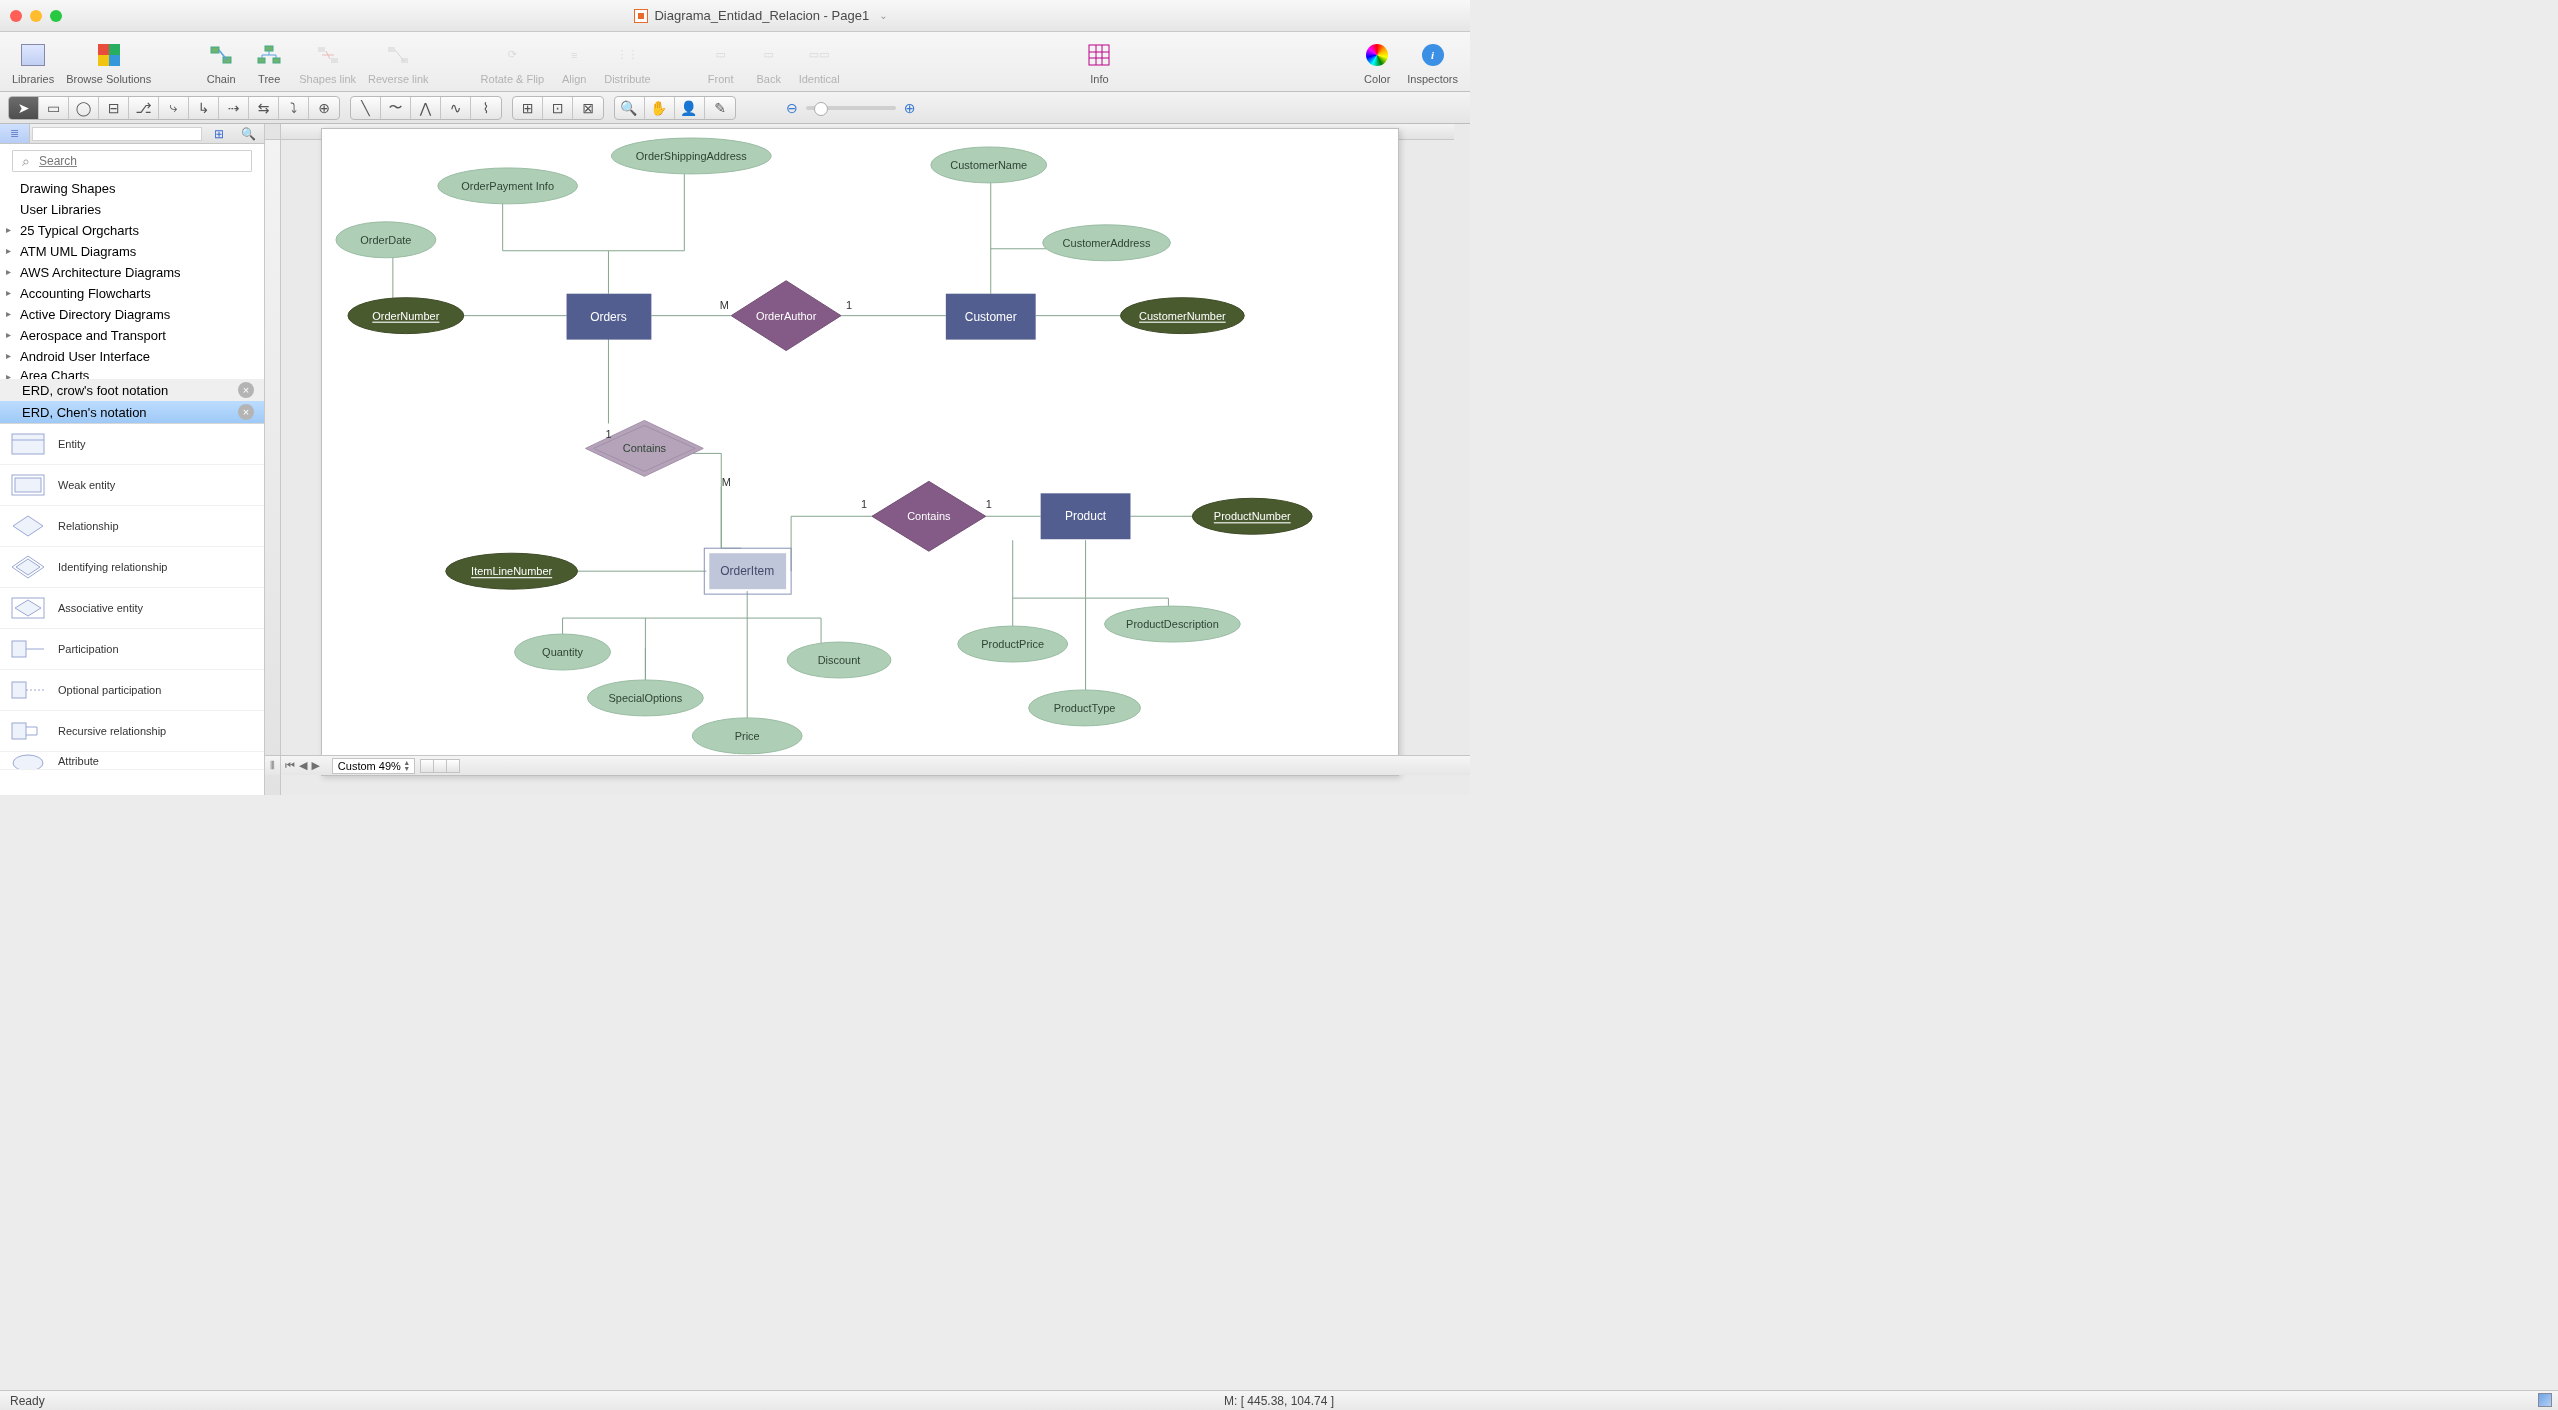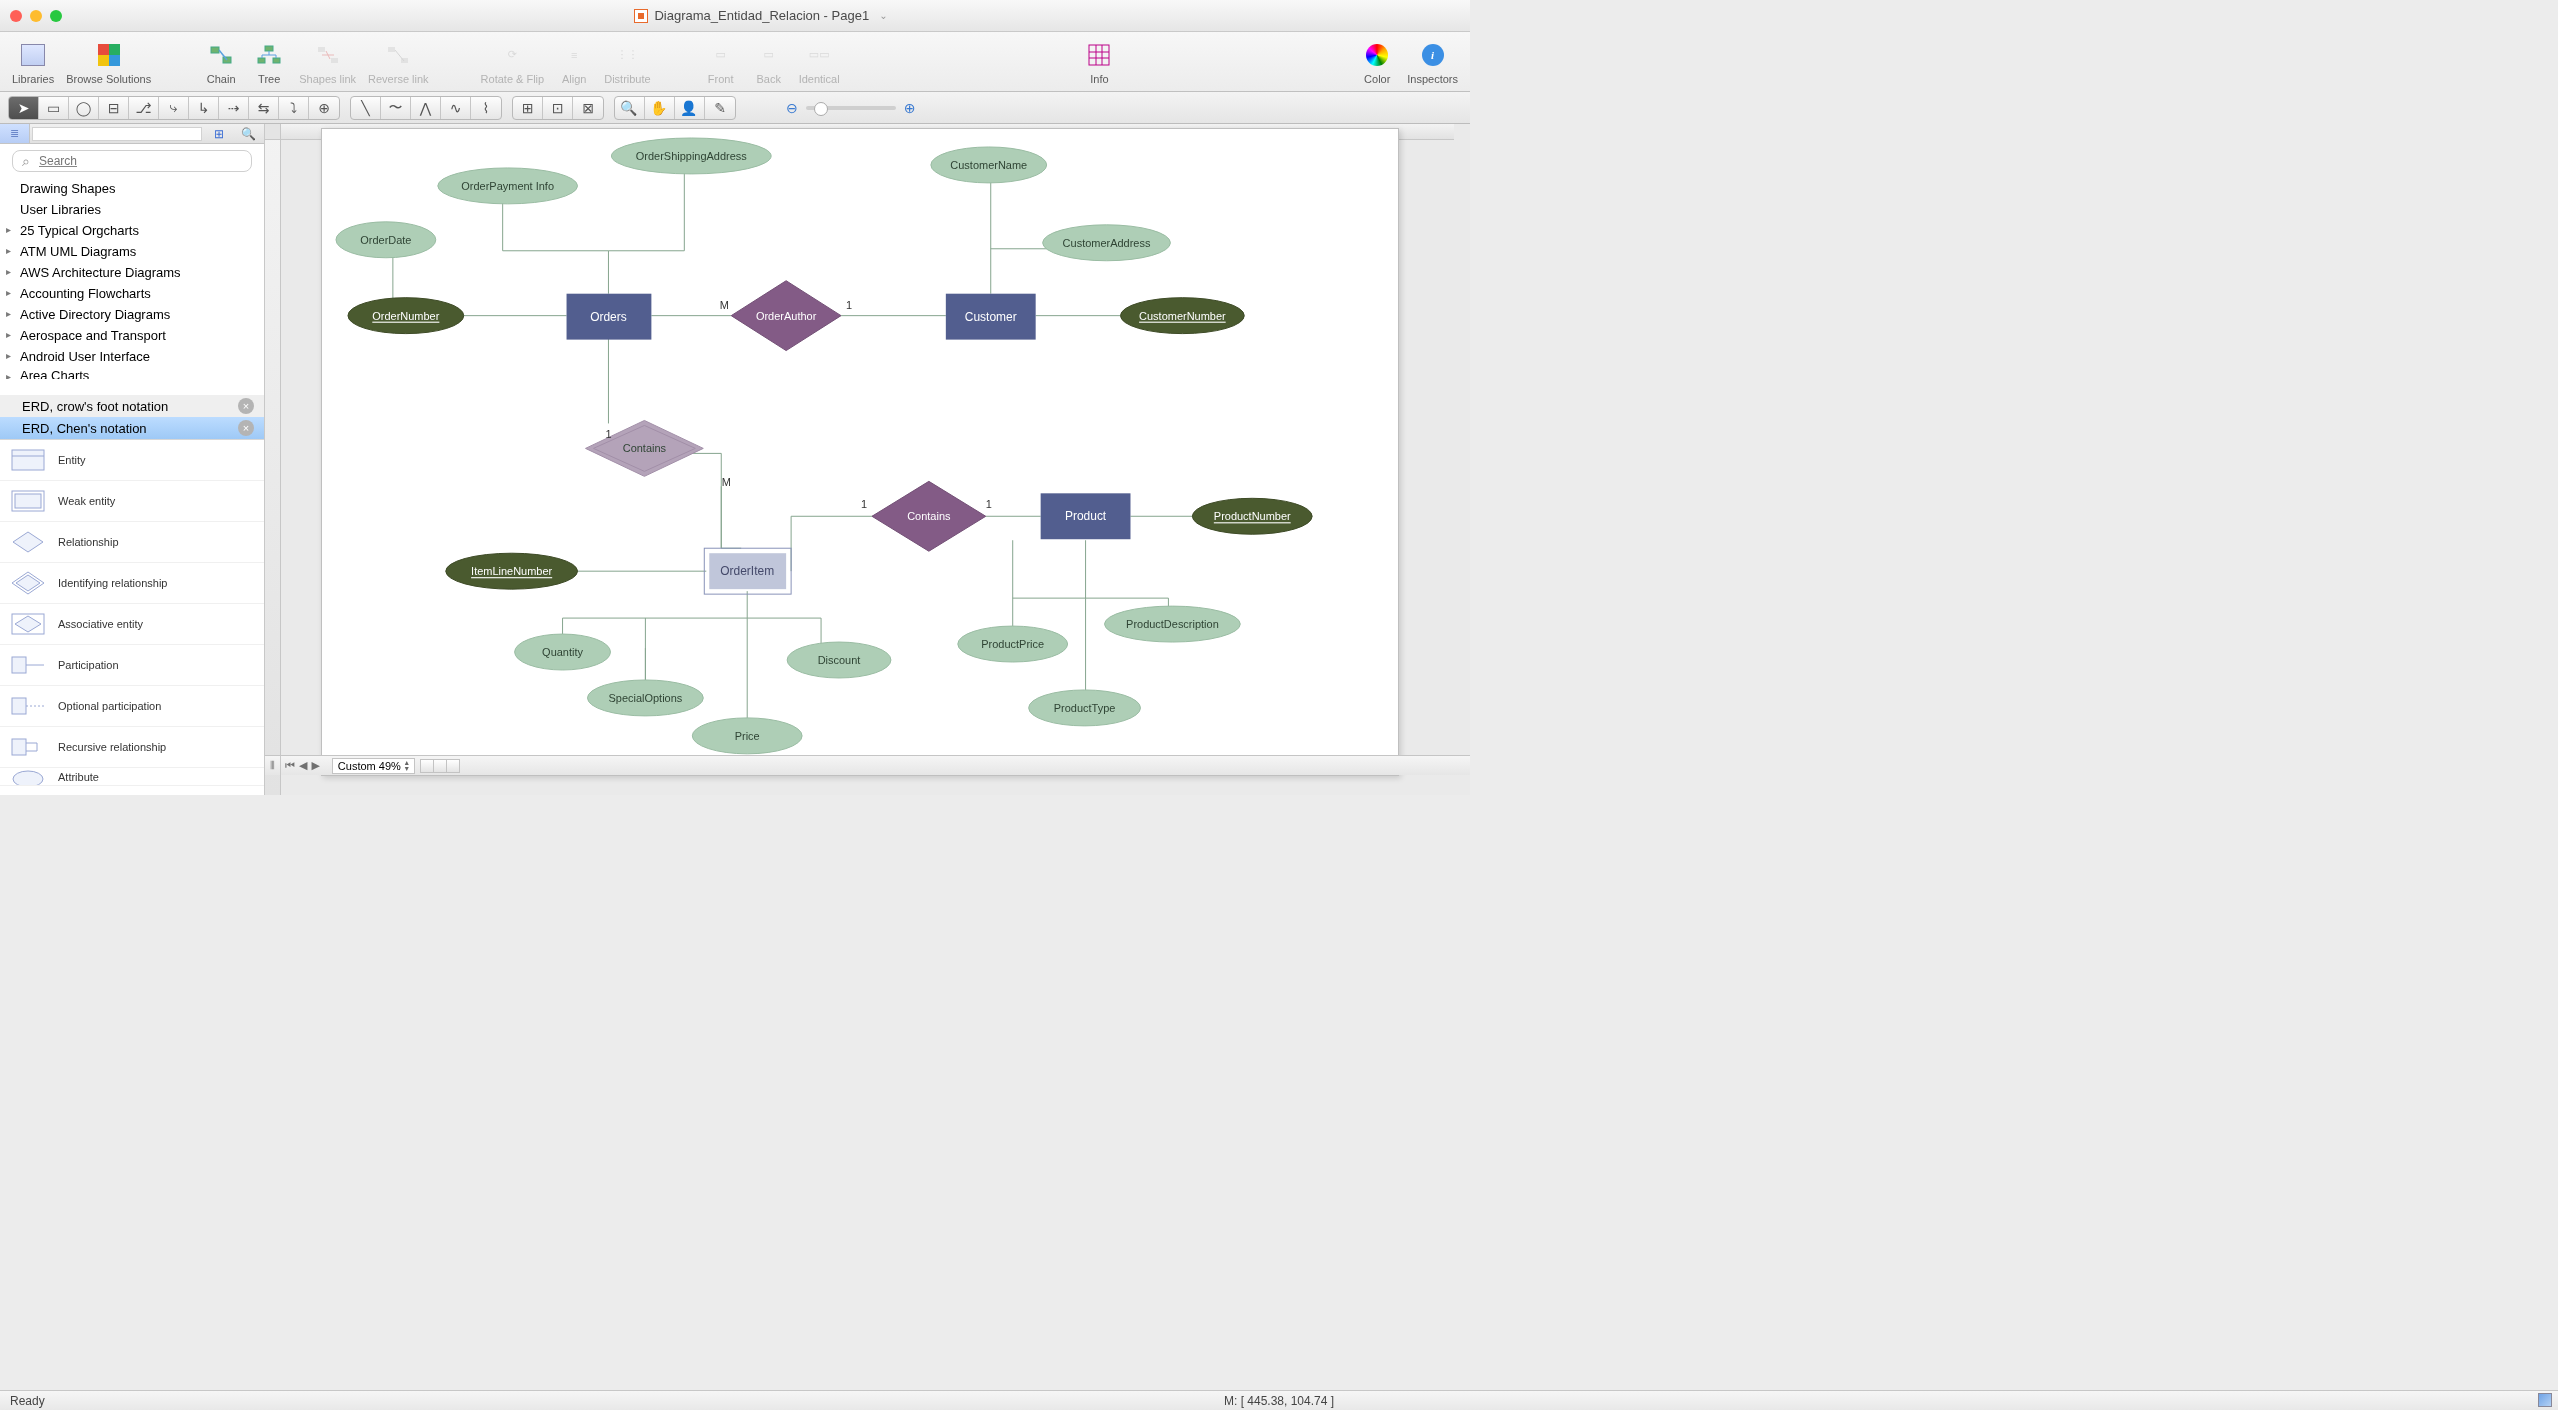--- a/index.html
+++ b/index.html
@@ -34,34 +34,34 @@
 
 .workspace { display: flex; height: 671px; }
 
 .sidebar { width: 265px; background: #fff; border-right: 1px solid #c8c8c8; display:flex; flex-direction:column; }
 .side-top { height: 20px; background: linear-gradient(#f0f0f0,#e1e1e1); border-bottom:1px solid #c4c4c4; display:flex; align-items:center; }
 .side-top .tab { width: 30px; height:100%; border-right:1px solid #c4c4c4; display:flex; align-items:center; justify-content:center; font-size:11px; color:#6b87c9; }
 .side-top .tab.active { background: linear-gradient(#cfe0ff,#b7cdf5); }
 .side-top .filler { flex:1; background:#fff; border:1px solid #d2d2d2; margin:2px; height:14px; }
 .side-top .icon-sq { width:30px; display:flex; align-items:center; justify-content:center; color:#3b6ed5; font-size:12px; }
 .search-row { padding: 6px 12px; }
-.search-input { width: 100%; height: 22px; border:1px solid #d0d0d0; border-radius: 8px; background:#fff; font-size:12px; padding: 0 8px 0 26px; color:#888;text-decoration:underline; }
+.search-input { width: 100%; height: 22px; border:1px solid #d0d0d0; border-radius: 1px; background:#fff; font-size:12px; padding: 0 8px 0 26px; color:#888;text-decoration:underline; }
 .search-wrap { position:relative; }
 .search-wrap::before { content:"⌕"; position:absolute; left:10px; top:3px; color:#9b9b9b; font-size:14px; }
 
 .lib-list { flex: 0 0 auto; max-height: 205px; overflow:hidden; }
 .lib-item { font-size: 13px; color:#000000; padding: 3px 12px 3px 20px; position:relative; cursor:pointer; white-space:nowrap; overflow:hidden; text-overflow:ellipsis; }
 .lib-item.has-arrow::before { content:"▸"; position:absolute; left:6px; top:4px; font-size:10px; color:#7a7a7a; }
 .lib-item.no-arrow::before { content:""; }
 
 .section-headers { }
 .sec-head { font-size: 13px; padding: 3px 10px 3px 22px; position:relative; cursor:pointer; display:flex; align-items:center; }
 .sec-head .close-x { margin-left:auto; width:16px; height:16px; border-radius:50%; background:#b4b4b4; color:#fff; font-size:11px; display:flex; align-items:center; justify-content:center; }
 .sec-head.sel { background: linear-gradient(#bcdcff,#9ec9f6); }
-.sec-head.unsel { background: #efefef; margin-top: 16px; }
+.sec-head.unsel { background: #efefef; }
 
 .shape-list { flex:1; overflow:auto; border-top:1px solid #d7d7d7; }
 .shape-row { display:flex; align-items:center; gap:12px; padding: 6px 10px; font-size:11px; color:#333; border-bottom:1px solid #f0f0f0; cursor:pointer; }
 .shape-thumb { width:36px; height:28px; display:flex; align-items:center; justify-content:center; }
 
 .canvas-area { flex:1; position:relative; background: #eaeaea; overflow:hidden; }
 .ruler-h { position:absolute; left:16px; right:16px; top:0; height:16px; background: linear-gradient(#f3f3f3,#e2e2e2); border-bottom:1px solid #c7c7c7; }
 .ruler-v { position:absolute; left:0; top:0; bottom:0; width:16px; background: linear-gradient(#f3f3f3,#e2e2e2); border-right:1px solid #c7c7c7; }
 .ruler-corner { position:absolute; left:0; top:0; width:16px; height:16px; background:#e4e4e4; border-right:1px solid #c7c7c7; border-bottom:1px solid #c7c7c7; }
 .page { position:absolute; left: 56px; top: 4px; width: 1078px; height: 648px; background:#fff; border:1px solid #bfbfbf; box-shadow: 2px 2px 6px rgba(0,0,0,0.15); }

